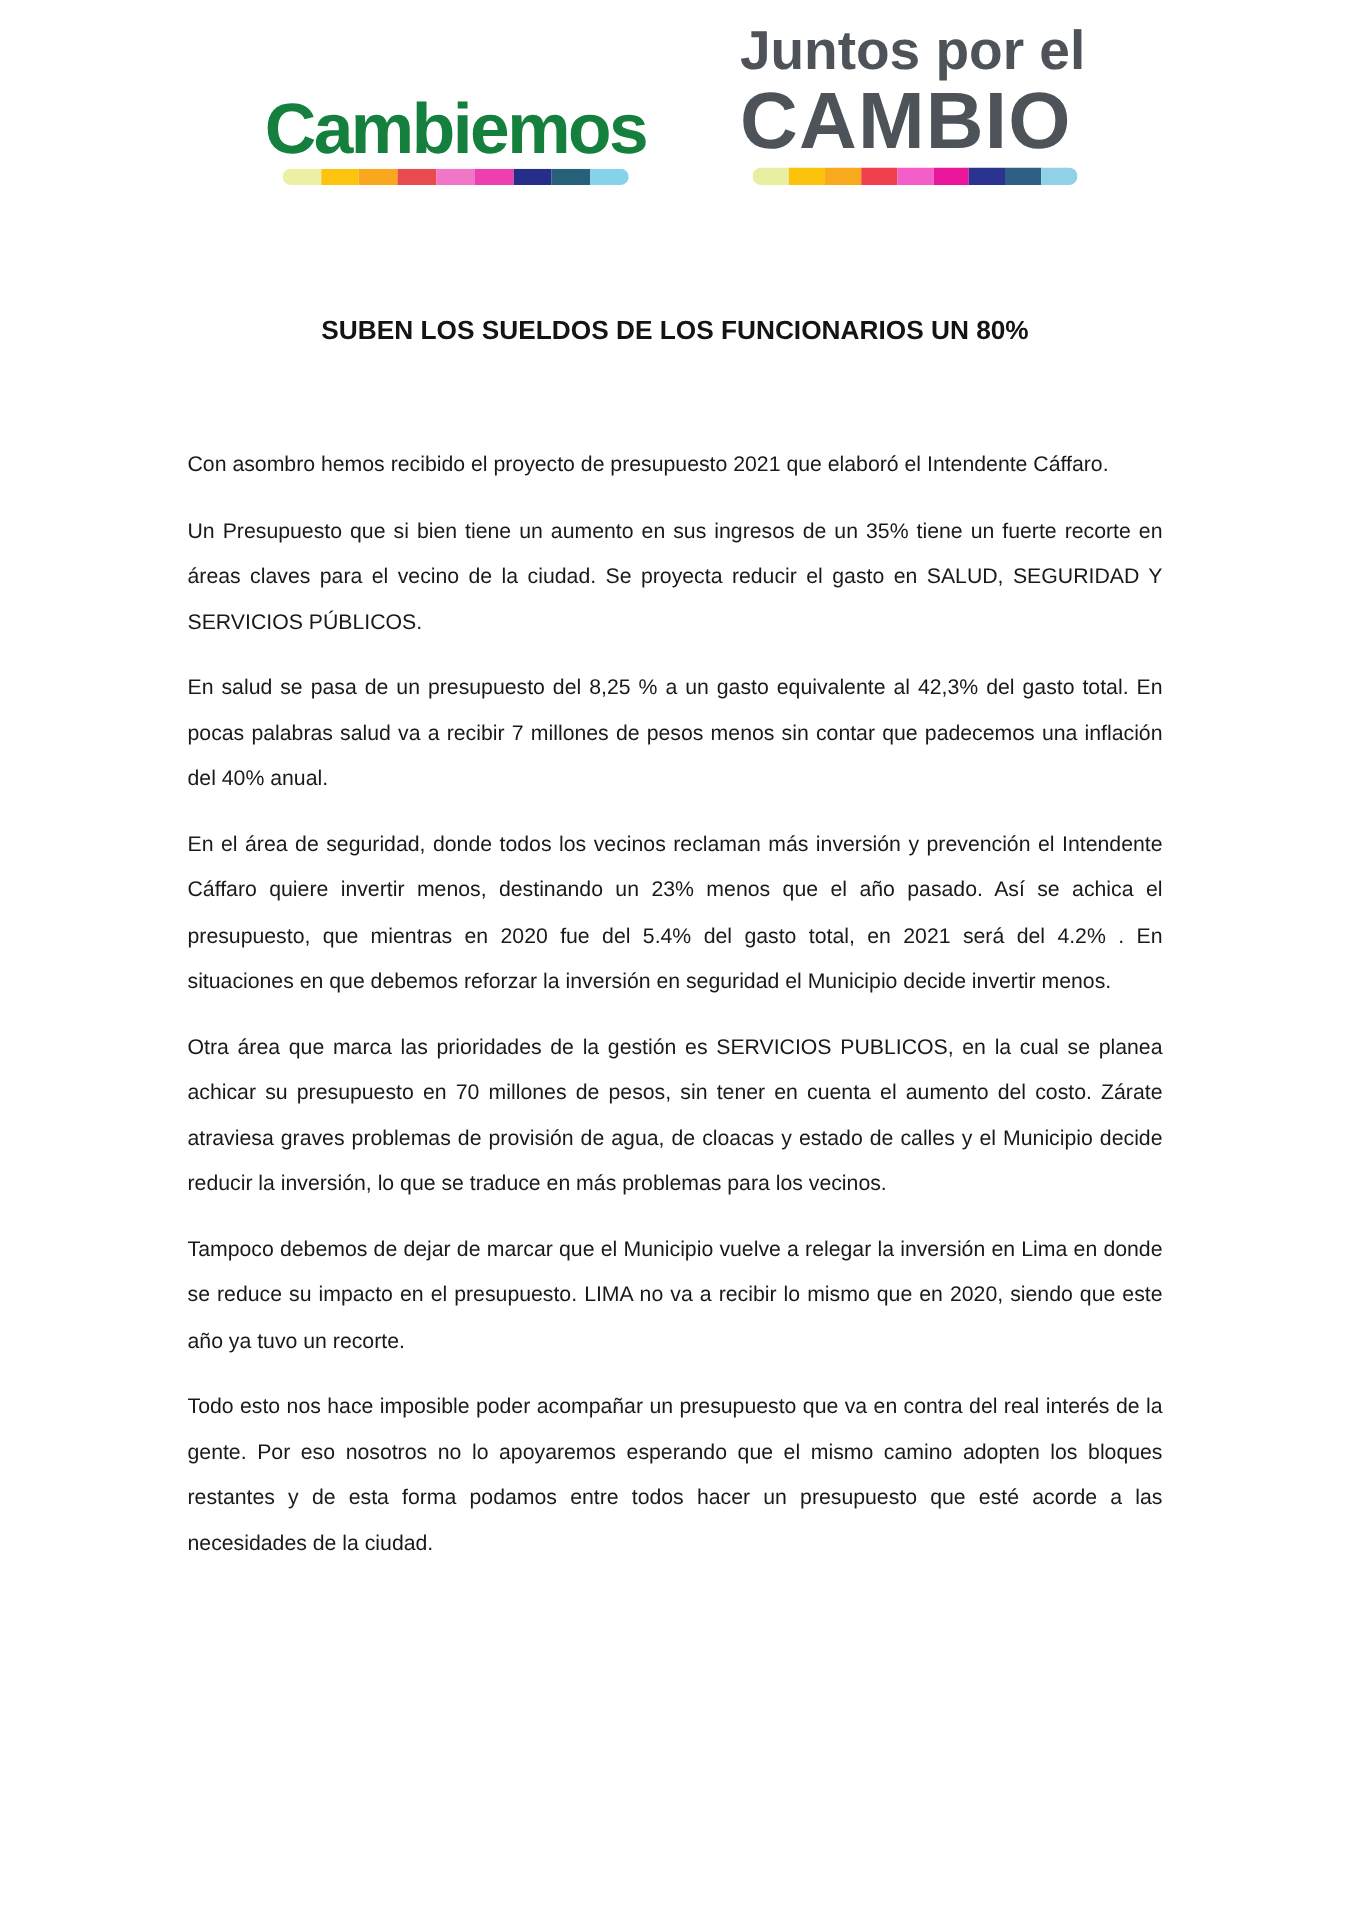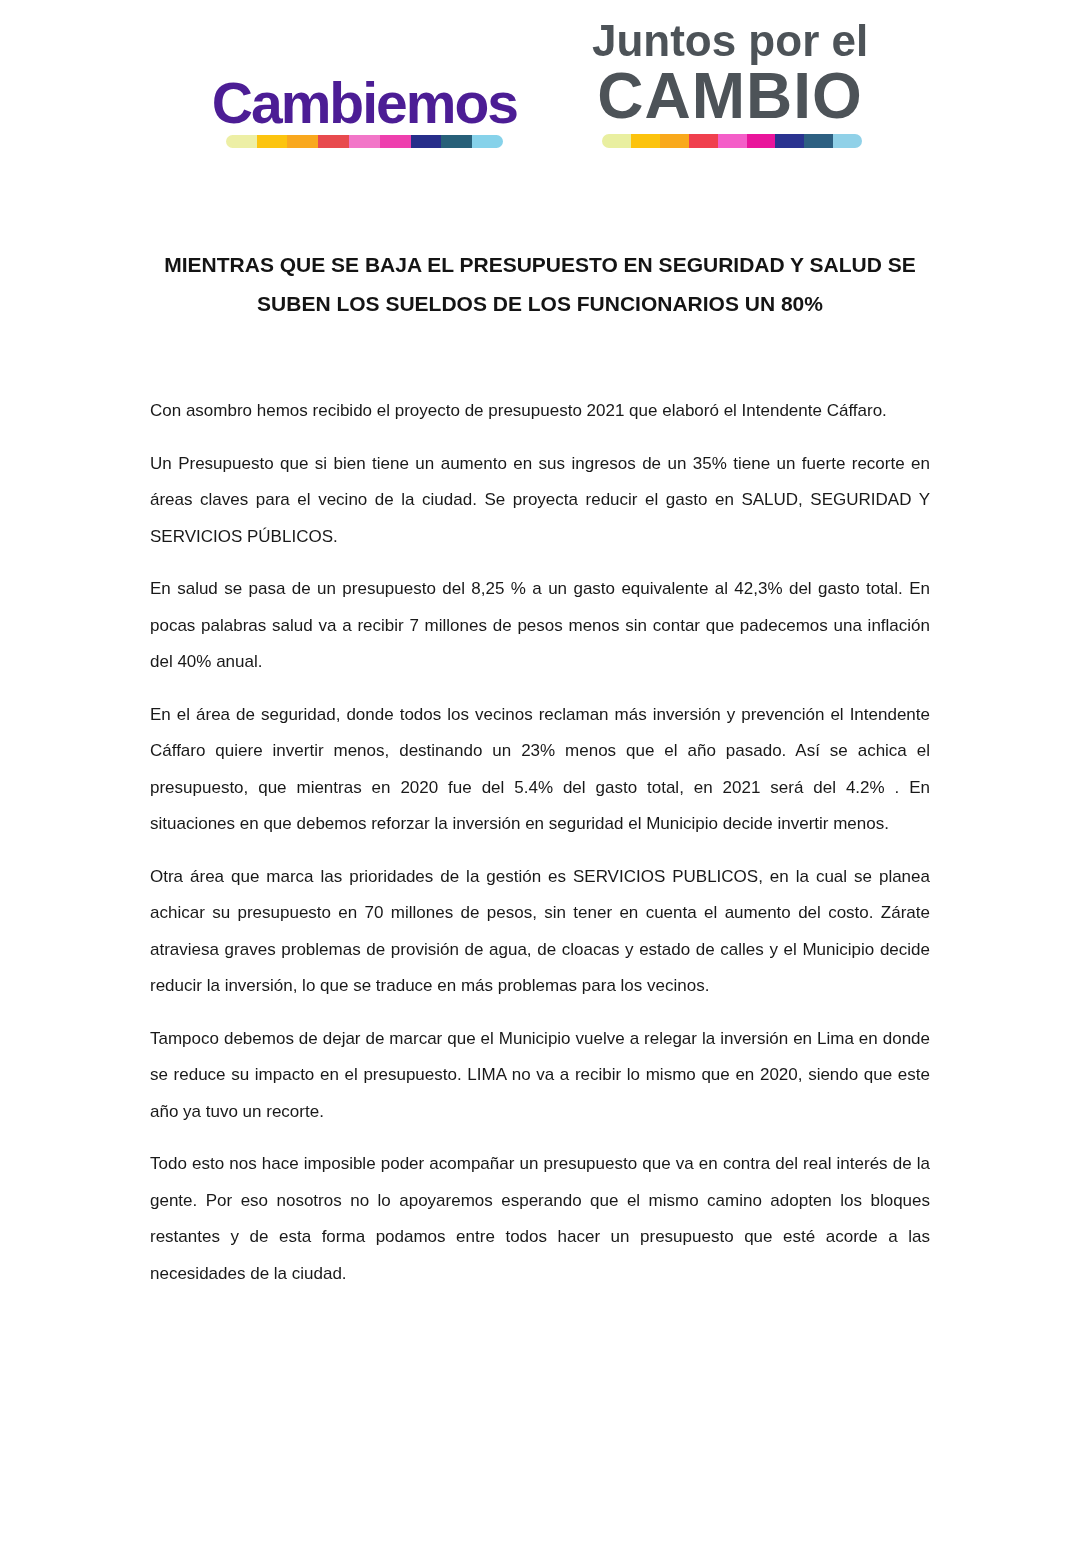--- a/index.html
+++ b/index.html
@@ -30,21 +30,21 @@
     text-align: center;
   }
   .cambiemos-text {
     font-size: 57px;
     font-weight: 700;
     letter-spacing: -2px;
     line-height: 1;
     color: #3a3c3e;
   }
   .logo-juntos {
-    text-align: center;
+    text-align: left;
     margin-left: 33px;
   }
   .juntos-line1 {
     font-size: 44px;
     font-weight: 700;
     line-height: 1.05;
     color: #4d5358;
   }
   .juntos-line2 {
     font-size: 64px;
@@ -88,21 +88,21 @@
     color: #191919;
   }
 </style>
 </head>
 <body>
 
 <div class="page">
 
   <header class="logos">
     <div class="logo-cambiemos">
-      <div class="cambiemos-text" style="color: #4c1d95; margin-top: 40px;">Cambiemos</div>
+      <div class="cambiemos-text" style="color: #15803d; margin-top: 40px;">Cambiemos</div>
       <div class="stripe stripe-cambiemos">
           <div class="stripe-seg" style="background: rgb(237, 239, 165);"></div>
           <div class="stripe-seg" style="background: rgb(252, 196, 15);"></div>
           <div class="stripe-seg" style="background: rgb(249, 168, 30);"></div>
           <div class="stripe-seg" style="background: rgb(232, 74, 78);"></div>
           <div class="stripe-seg" style="background: rgb(242, 118, 200);"></div>
           <div class="stripe-seg" style="background: rgb(238, 63, 174);"></div>
           <div class="stripe-seg" style="background: rgb(39, 46, 138);"></div>
           <div class="stripe-seg" style="background: rgb(39, 96, 121);"></div>
           <div class="stripe-seg" style="background: rgb(134, 210, 234);"></div>
@@ -121,21 +121,20 @@
           <div class="stripe-seg" style="background: rgb(233, 21, 155);"></div>
           <div class="stripe-seg" style="background: rgb(42, 51, 144);"></div>
           <div class="stripe-seg" style="background: rgb(45, 96, 130);"></div>
           <div class="stripe-seg" style="background: rgb(144, 209, 232);"></div>
         </div>
     </div>
   </header>
 
   <main class="doc">
     <h1 class="doc-title">
-      <span class="title-line">MIENTRAS QUE SE BAJA EL PRESUPUESTO EN SEGURIDAD Y SALUD SE</span>
       <span class="title-line">SUBEN LOS SUELDOS DE LOS FUNCIONARIOS UN 80%</span>
     </h1>
 
     <section class="doc-body">
       <p>Con asombro hemos recibido el proyecto de presupuesto 2021 que elaboró el Intendente Cáffaro.</p>
       <p>Un Presupuesto que si bien tiene un aumento en sus ingresos de un 35% tiene un fuerte recorte en áreas claves para el vecino de la ciudad. Se proyecta reducir el gasto en SALUD, SEGURIDAD Y SERVICIOS PÚBLICOS.</p>
       <p>En salud se pasa de un presupuesto del 8,25 % a un gasto equivalente al 42,3% del gasto total. En pocas palabras salud va a recibir 7 millones de pesos menos sin contar que padecemos una inflación del 40% anual.</p>
       <p>En el área de seguridad, donde todos los vecinos reclaman más inversión y prevención el Intendente Cáffaro quiere invertir menos, destinando un 23% menos que el año pasado. Así se achica el presupuesto, que mientras en 2020 fue del 5.4% del gasto total, en 2021  será del 4.2% . En situaciones en que debemos reforzar la inversión en seguridad el Municipio decide invertir menos.</p>
       <p>Otra área que marca las prioridades de la gestión es SERVICIOS PUBLICOS, en la cual se planea achicar su presupuesto en 70 millones de pesos, sin tener en cuenta el aumento del costo. Zárate atraviesa graves problemas de provisión de agua, de cloacas y estado de calles y el Municipio decide reducir la inversión, lo que se traduce en más problemas para los vecinos.</p>
       <p>Tampoco debemos de dejar de marcar que el Municipio vuelve a relegar la inversión en Lima en donde se reduce su impacto en el presupuesto. LIMA no va a recibir lo mismo que en 2020, siendo que este año ya tuvo un recorte.</p>

